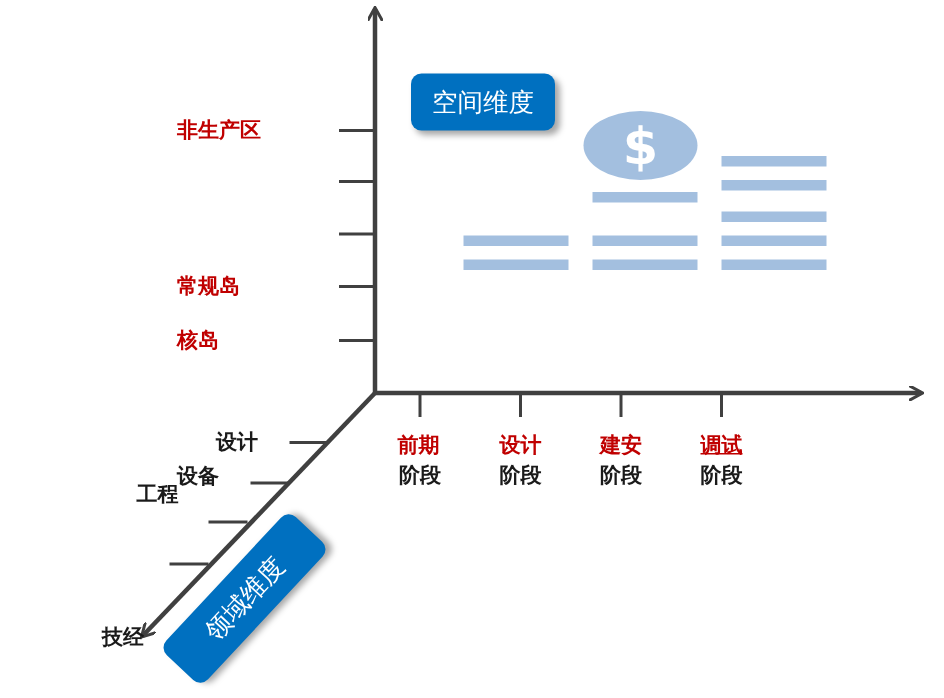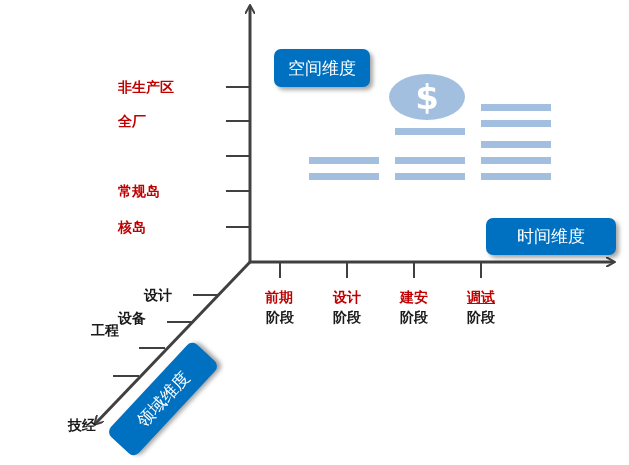--- a/index.html
+++ b/index.html
@@ -57,25 +57,23 @@
         <rect x="481" y="157" width="70" height="7" fill="#a3bfdf"></rect>
         <rect x="481" y="141" width="70" height="7" fill="#a3bfdf"></rect>
         <rect x="481" y="120" width="70" height="7" fill="#a3bfdf"></rect>
         <rect x="481" y="104" width="70" height="7" fill="#a3bfdf"></rect>
         <ellipse cx="427" cy="97" rx="38" ry="23" fill="#a3bfdf"></ellipse>
         <text x="427" y="109" text-anchor="middle" font-size="34" font-weight="bold" fill="#ffffff" font-family="&quot;DejaVu Sans&quot;, sans-serif">$</text>
       </g>
   </svg>
 
   <div class="tag" style="left:274px;top:12px;width:96px;height:38px;margin-top:37px;">空间维度</div>
-  <div class="tag" style="left:486px;top:218px;width:130px;height:37px;">时间维度</div>
   <div class="tag" style="left:100px;top:380px;width:126px;height:38px;transform:rotate(-47deg);">领域维度</div>
 
   <div class="lbl red ylbl" style="left:118px;top:79px;">非生产区</div>
-  <div class="lbl red ylbl" style="left:118px;top:113px;">全厂</div>
   <div class="lbl red ylbl" style="left:118px;top:219px;">核岛</div>
   <div class="lbl red ylbl" style="left:118px;top:183px;">常规岛</div>
 
   <div class="lbl red xlbl" style="left:254px;top:289px;">前期</div>
   <div class="lbl blk xlbl" style="left:255px;top:309px;">阶段</div>
   <div class="lbl red xlbl" style="left:322px;top:289px;">设计</div>
   <div class="lbl blk xlbl" style="left:322px;top:309px;">阶段</div>
   <div class="lbl red xlbl" style="left:389px;top:289px;">建安</div>
   <div class="lbl blk xlbl" style="left:389px;top:309px;">阶段</div>
   <div class="lbl red xlbl" style="left:456px;top:289px;text-decoration:underline;">调试</div>

